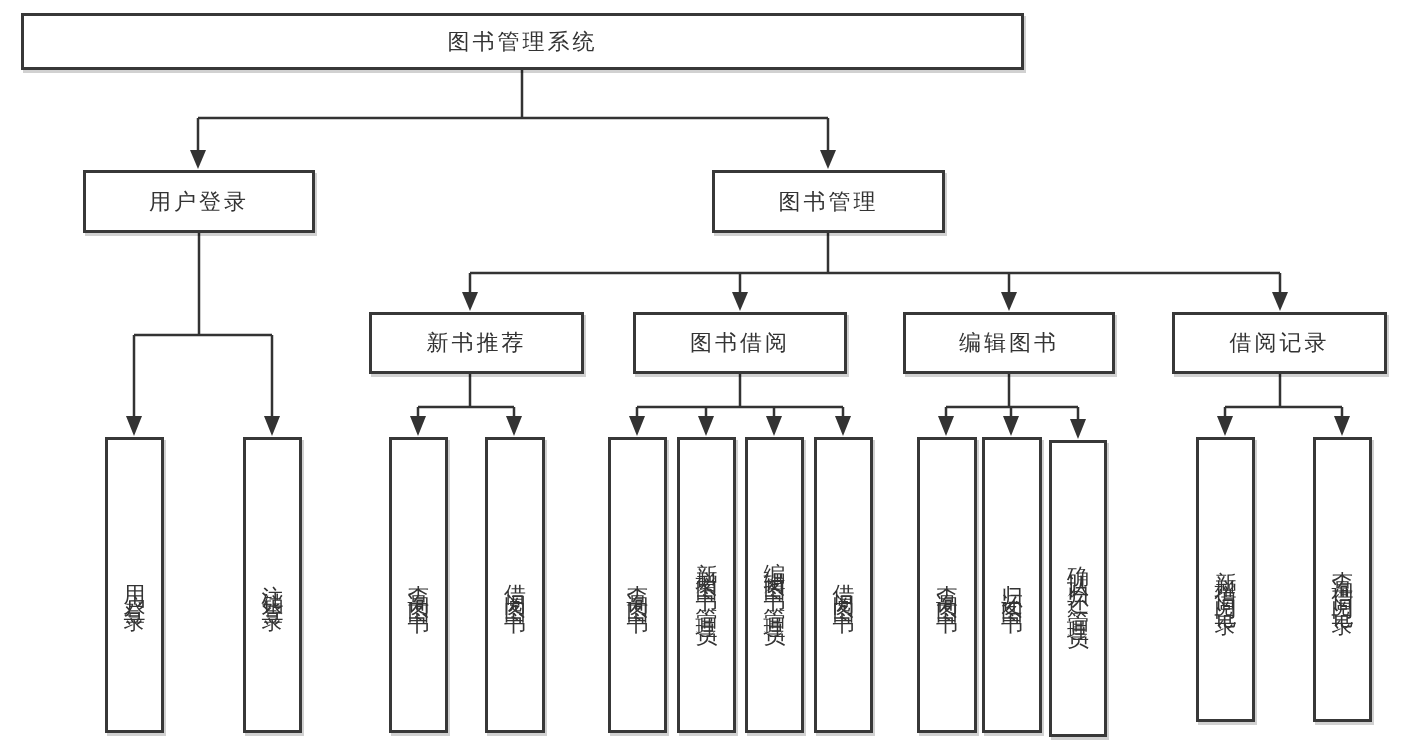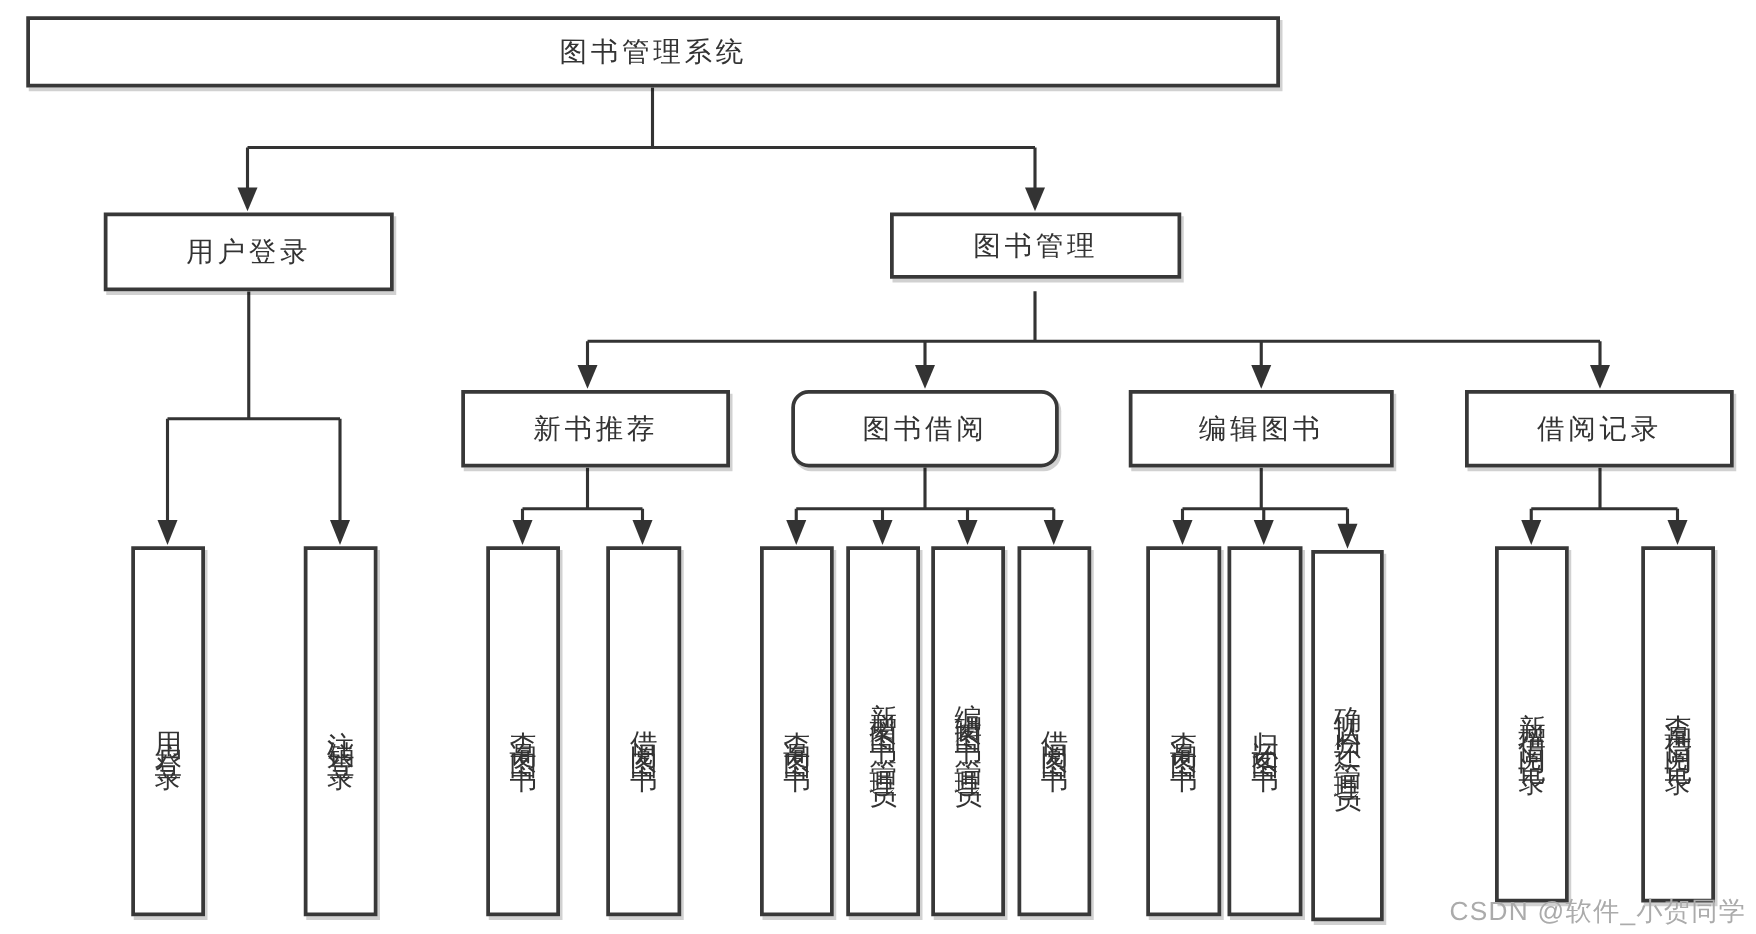--- a/index.html
+++ b/index.html
@@ -147,28 +147,28 @@
     </g>
   </svg>
 
   <div class="node h" style="left:21px; top:13px; width:1003px; height:57px;">
     <span>图书管理系统</span>
   </div>
 
   <div class="node h" style="left:83px; top:170px; width:232px; height:63px;">
     <span>用户登录</span>
   </div>
-  <div class="node h" style="left:712px; top:170px; width:233px; height:53px;">
+  <div class="node h" style="left:712px; top:170px; width:233px; height:63px;">
     <span>图书管理</span>
   </div>
 
   <div class="node h" style="left:369px; top:312px; width:215px; height:62px;">
     <span>新书推荐</span>
   </div>
-  <div class="node h" style="left:633px; top:312px; width:214px; height:62px;border-radius:14px;">
+  <div class="node h" style="left:633px; top:312px; width:214px; height:62px;">
     <span>图书借阅</span>
   </div>
   <div class="node h" style="left:903px; top:312px; width:212px; height:62px;">
     <span>编辑图书</span>
   </div>
   <div class="node h" style="left:1172px; top:312px; width:215px; height:62px;">
     <span>借阅记录</span>
   </div>
 
   <div class="node v" style="left:105px; top:437px; width:59px; height:296px;">
@@ -208,15 +208,14 @@
     <span>确认归还（管理员）</span>
   </div>
 
   <div class="node v" style="left:1196px; top:437px; width:59px; height:285px;">
     <span>新增借阅记录</span>
   </div>
   <div class="node v" style="left:1313px; top:437px; width:59px; height:285px;">
     <span>查询借阅记录</span>
   </div>
 
-  <div id="watermark">CSDN @软件_小贺同学</div>
 
 </div>
 
 </body></html>

